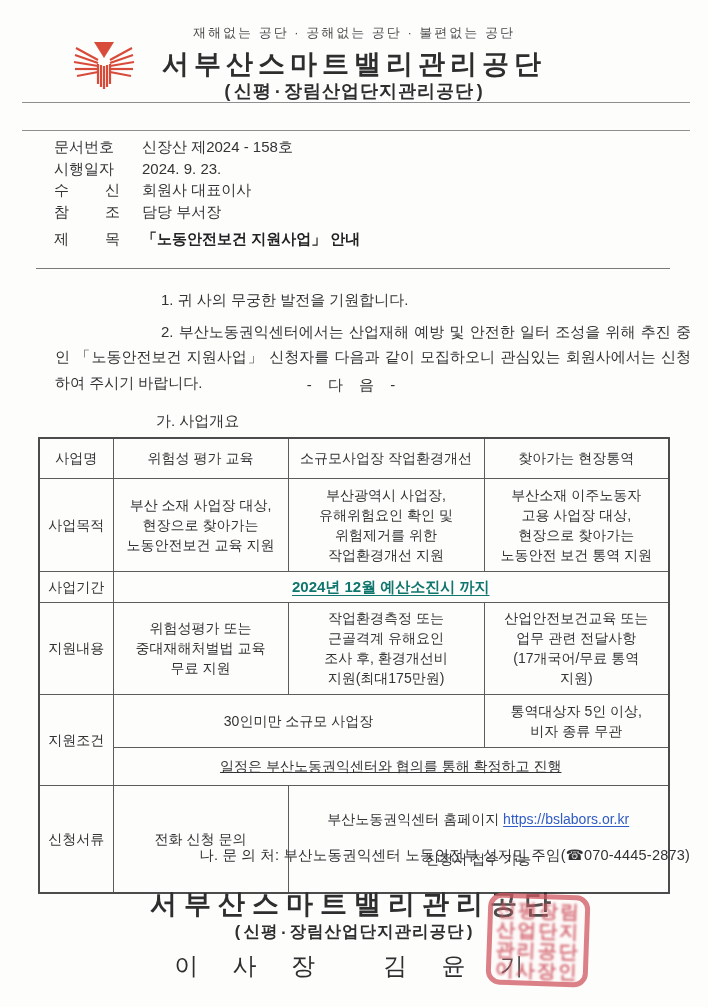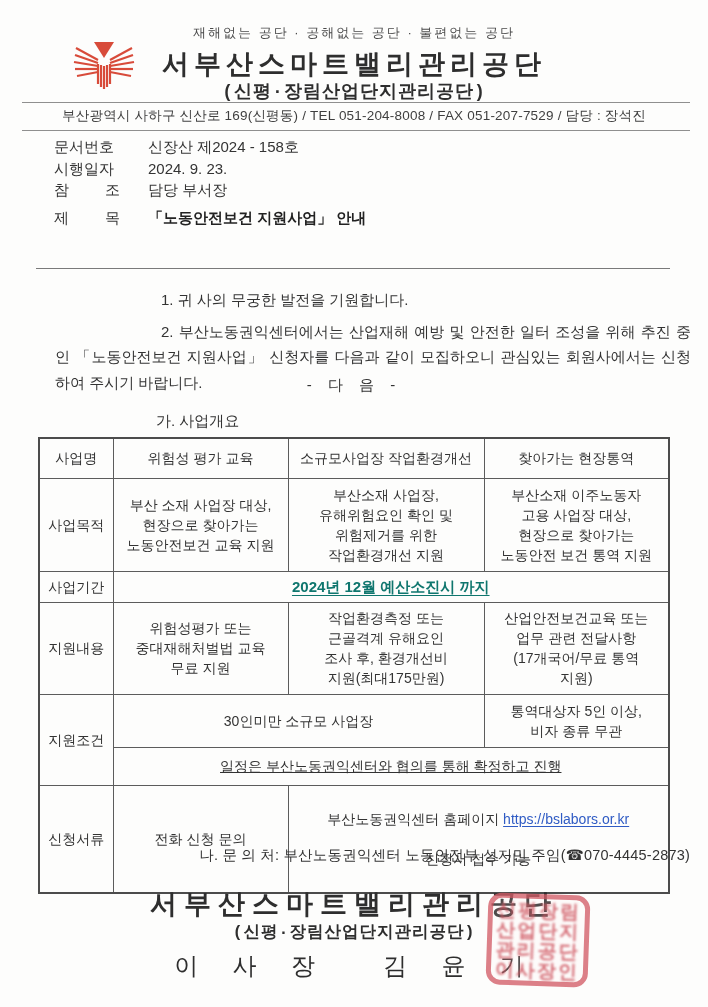--- a/index.html
+++ b/index.html
@@ -33,21 +33,21 @@
 
   .address {
     position:absolute; top:107px; left:0; width:100%; text-align:center;
     font-size:13.5px; color:#3f3f3f; letter-spacing:0.2px;
   }
 
   .docinfo { position:absolute; top:136px; left:54px; font-size:15px; color:#343434; }
   .docinfo .row { line-height:21.6px; white-space:nowrap; }
   .docinfo .row.subject { margin-top:6px; }
   .doc-label { display:inline-block; width:66px; text-align:justify; text-align-last:justify; }
-  .doc-val { margin-left:28px; }
+  .doc-val { margin-left:22px; }
   .row.subject .doc-val { font-weight:700; color:#222; }
 
   .bodytext { position:absolute; top:287px; left:27px; width:664px; font-size:15px; line-height:25.5px; color:#333; }
   .bodytext p { text-indent:106px; text-align:justify;margin-left:28px; }
   .bodytext p + p { margin-top:6px; }
 
   .daum { position:absolute; top:376px; left:0; width:100%; text-align:center; font-size:15px; letter-spacing:6px; color:#333; }
   .section-a { position:absolute; top:412px; left:156px; font-size:15px; color:#333; }
 
   table.main {
@@ -130,29 +130,31 @@
         <line x1="38" y1="28" x2="38" y2="48"></line>
       </g>
       <polygon points="22,6 42,6 32,22" fill="#d84b3a"></polygon>
     </svg>
   </div>
 
   <div class="org-title serif">서부산스마트밸리관리공단</div>
   <div class="org-subtitle serif">(신평·장림산업단지관리공단)</div>
 
   <div class="rule rule1"></div>
-  <div class="address">부산광역시 사하구 신산로 169(신평동) / TEL 051-204-8008 / FAX 051-207-7529 / 담당 : 장석진</div>
   <div class="rule rule2"></div>
 
   <div class="docinfo">
     <div class="row">
       <span class="doc-label">문서번호</span><span class="doc-val">신장산 제2024 - 158호</span>
     </div>
     <div class="row">
       <span class="doc-label">시행일자</span><span class="doc-val">2024. 9. 23.</span>
+    </div>
+    <div class="row">
+      <span class="doc-label">수 신</span><span class="doc-val">회원사 대표이사</span>
     </div>
     <div class="row">
       <span class="doc-label">참 조</span><span class="doc-val">담당 부서장</span>
     </div>
     <div class="row subject">
       <span class="doc-label">제 목</span><span class="doc-val">「노동안전보건 지원사업」 안내</span>
     </div>
   </div>
 
   <div class="rule rule3"></div>
@@ -177,21 +179,21 @@
       <th>사업명</th>
       <th>위험성 평가 교육</th>
       <th>소규모사업장 작업환경개선</th>
       <th>찾아가는 현장통역</th>
     </tr>
     <tr class="r-purpose">
       <th>사업목적</th>
       <td>부산 소재 사업장 대상,
 현장으로 찾아가는
 노동안전보건 교육 지원</td>
-      <td>부산소재 사업장,
+      <td>부산광역시 사업장,
 유해위험요인 확인 및
 위험제거를 위한
 작업환경개선 지원</td>
       <td>부산소재 이주노동자
 고용 사업장 대상,
 현장으로 찾아가는
 노동안전 보건 통역 지원</td>
     </tr>
     <tr class="r-period">
       <th>사업기간</th>

